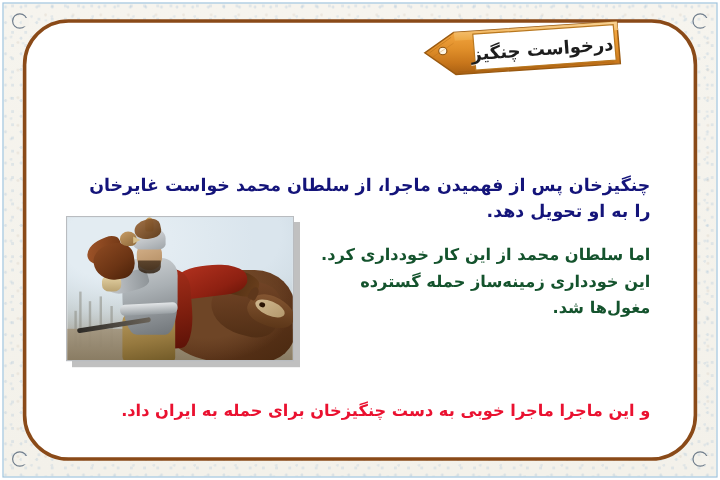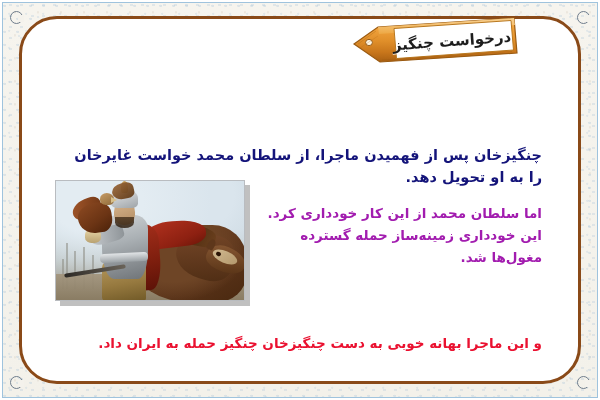--- a/index.html
+++ b/index.html
@@ -115,21 +115,21 @@
   }
   .para-1{
     left:58px;top:108px;width:484px;
     font-size:14.5px;
     color:#14147a;
     margin-top:36px;
   }
   .para-2{
     left:258px;top:203px;width:284px;
     font-size:13.5px;
-    color:#a21caf;
+    color:#14532d;
     line-height:1.62;
   }
   .para-3{
     left:58px;top:333px;width:484px;
     font-size:13.5px;
     color:#ea1130;
   }
 
   
   .illus-wrap{
@@ -441,15 +441,15 @@
       <div class="falcon2"></div>
 
       <div class="lance"></div>
     </div>
   </div>
 
   <div class="para para-2">اما سلطان محمد از این کار خودداری کرد.
 این خودداری زمینه‌ساز حمله گسترده مغول‌ها شد.</div>
 
 
-  <div class="para para-3">و این ماجرا بهانه خوبی به دست چنگیزخان چنگیز حمله به ایران داد.</div>
+  <div class="para para-3">و این ماجرا ماجرا خوبی به دست چنگیزخان برای حمله به ایران داد.</div>
 
 </div>
 
 </body></html>

